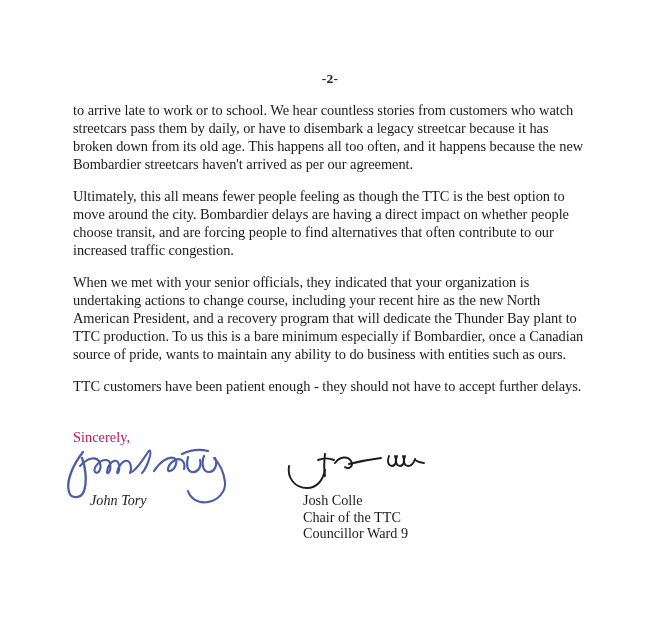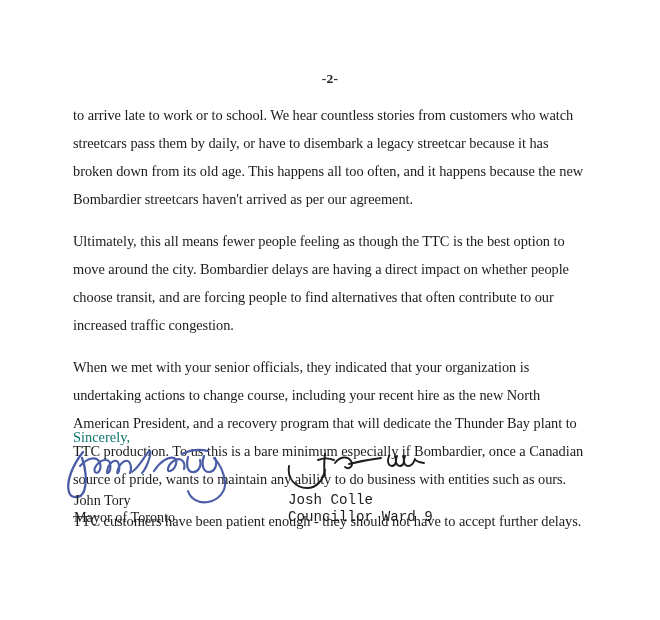--- a/index.html
+++ b/index.html
@@ -38,34 +38,34 @@
   
   #letter-body {
     position: absolute;
     left: 73px;
     top: 101px;
     width: 516px;
   }
   .para {
     margin: 0 0 14px 0;
     font-size: 14.4px;
-    line-height: 28px;
+    line-height: 18px;
     text-align: left;
     color: #1b1b1b;
     letter-spacing: -0.05px;
   }
   .para:last-child { margin-bottom: 0; }
 
   #closing {
     position: absolute;
     left: 73px;
     top: 428px;
     font-size: 14.4px;
     line-height: 19.3px;
-    color: #0f766e;
+    color: #be185d;
   }
 
   
   #signature-block {
     position: absolute;
     left: 0;
     top: 444px;
     width: 660px;
     height: 110px;
   }
@@ -87,22 +87,22 @@
     left: 0;
     overflow: visible;
   }
 
   .sig-names {
     position: relative;
     font-size: 14.2px;
     line-height: 16.6px;
     color: #1b1b1b;
   }
-  #sig-column-left  .sig-names { margin-left: 12px; }
-  #sig-column-right .sig-names { margin-left: 3px; font-family: Liberation Mono, monospace; }
+  #sig-column-left  .sig-names { margin-left: 28px; font-style: italic; }
+  #sig-column-right .sig-names { margin-left: 18px; }
   .sig-name-line { white-space: nowrap; }
 </style>
 </head>
 <body>
 
 <div id="page">
 
   <div id="page-number">-2-</div>
 
   <div id="letter-body">
@@ -133,21 +133,20 @@
           <path d="M120 10 C128 6, 138 5, 146 7" stroke-width="2.3"></path>
           <path d="M126 13 C124 20, 125 27, 130 28 C136 29, 140 22, 138 16" stroke-width="2.2"></path>
           <path d="M142 12 C139 20, 141 28, 147 28 C153 28, 156 20, 153 14" stroke-width="2.2"></path>
 
           <path d="M152 14 C158 20, 162 30, 163 38 C164 47, 157 56, 146 58
                    C136 60, 128 54, 126 47" stroke-width="2.1"></path>
         </svg>
       </div>
       <div class="sig-names">
         <div class="sig-name-line">John Tory</div>
-        <div class="sig-name-line">Mayor of Toronto</div>
       </div>
     </div>
 
     <div class="sig-column" id="sig-column-right">
       <div class="sig-ink">
         <svg width="205" height="56" viewBox="0 0 205 56" fill="none" stroke="#1d1d1d" stroke-linecap="round" stroke-linejoin="round">
 
           <path d="M4 22 C2 34, 10 44, 22 44 C32 44, 38 36, 40 26" stroke-width="1.9"></path>
 
           <path d="M40 10 C39 18, 39 26, 40 32" stroke-width="2.0"></path>
@@ -158,18 +157,19 @@
 
           <path d="M104 12 C102 17, 103 22, 107 22 C111 22, 112 16, 110 12" stroke-width="1.9"></path>
           <path d="M112 12 C110 17, 111 22, 115 22 C119 22, 120 16, 118 12" stroke-width="1.9"></path>
           <path d="M120 12 C118 17, 119 22, 123 22 C127 22, 129 18, 130 15" stroke-width="1.9"></path>
 
           <path d="M130 16 C133 18, 136 19, 139 19" stroke-width="1.9"></path>
         </svg>
       </div>
       <div class="sig-names">
         <div class="sig-name-line">Josh Colle</div>
+        <div class="sig-name-line">Chair of the TTC</div>
         <div class="sig-name-line">Councillor Ward 9</div>
       </div>
     </div>
 
   </div>
 </div>
 
 </body></html>

